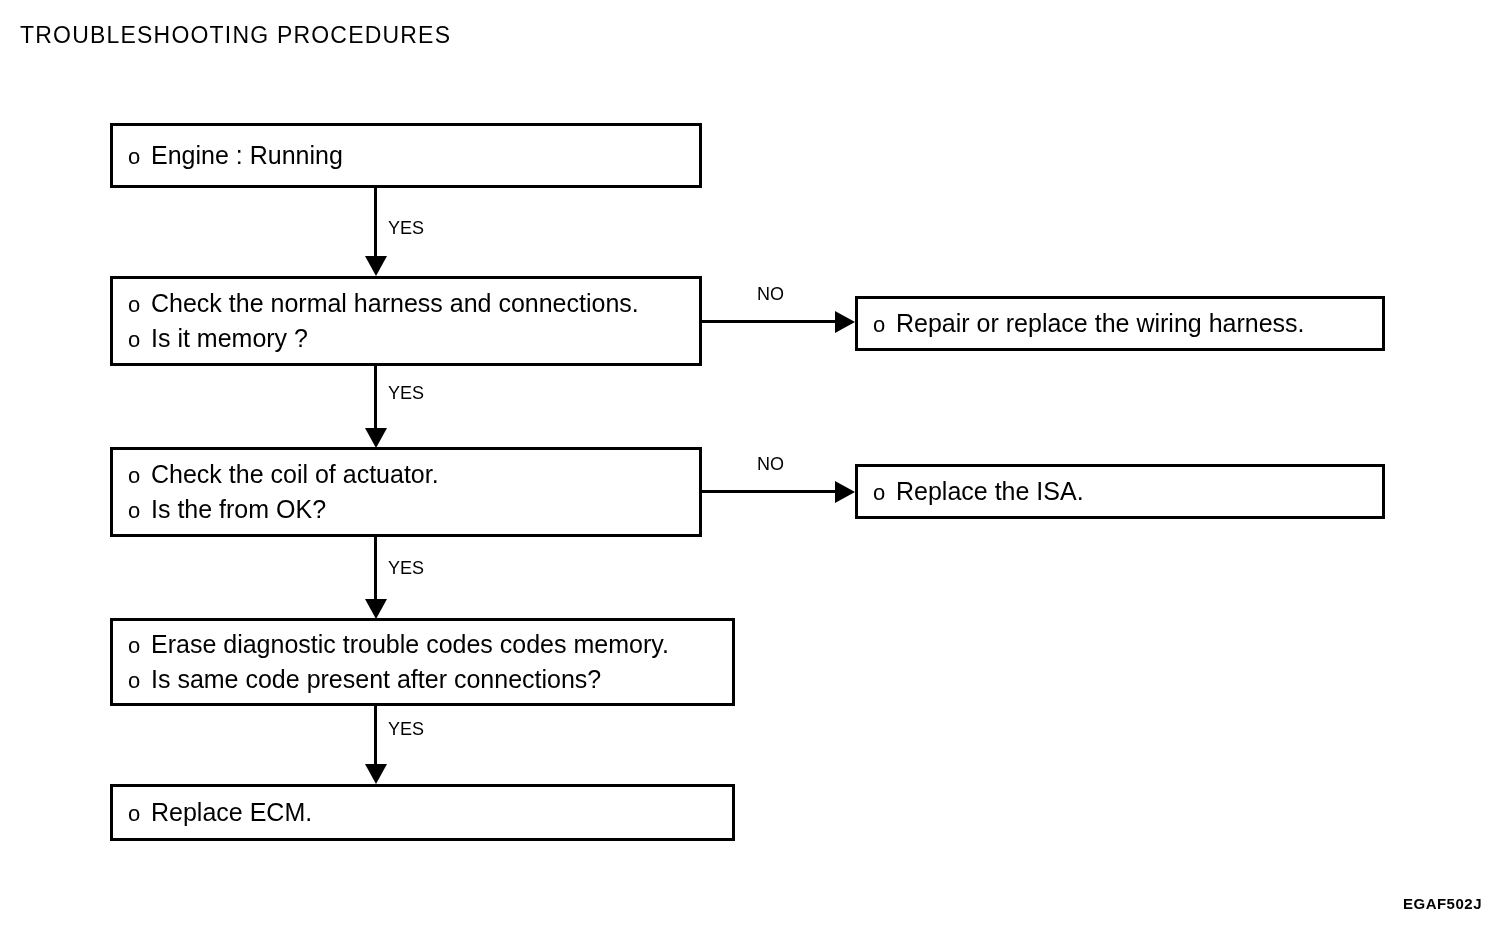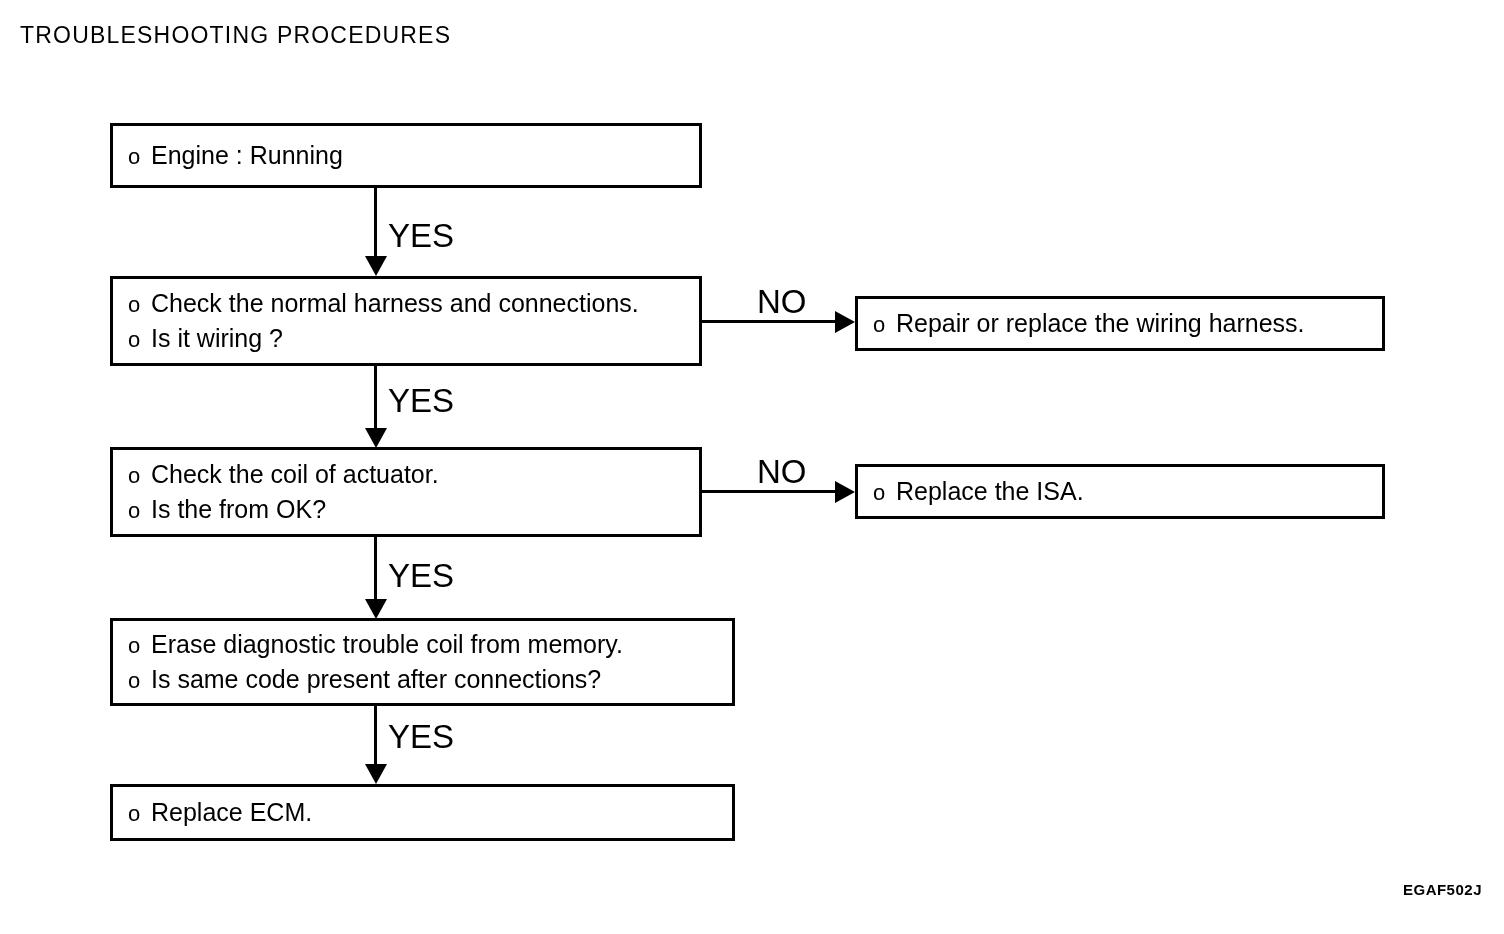--- a/index.html
+++ b/index.html
@@ -85,29 +85,29 @@
     position: absolute;
     width: 0;
     height: 0;
     border-top: 11px solid transparent;
     border-bottom: 11px solid transparent;
     border-left: 20px solid #000000;
   }
 
   .edge-label {
     position: absolute;
-    font-size: 33px;
+    font-size: 18px;
     line-height: 1;
     white-space: nowrap;
   }
 
   #figure-code {
     position: absolute;
     right: 22px;
-    bottom: 36px;
+    bottom: 22px;
     font-size: 15px;
     font-weight: bold;
     letter-spacing: 0.5px;
     white-space: nowrap;
   }
 </style>
 </head>
 <body>
 
 <div id="page-title">TROUBLESHOOTING PROCEDURES</div>
@@ -125,21 +125,21 @@
   <div class="v-arrow" style="left:365px; top:256px;"></div>
   <div class="edge-label" style="left:388px; top:219px;">YES</div>
 
   <div class="node-box" style="left:110px; top:276px; width:592px; height:90px;">
     <div class="node-line">
       <span class="bullet-o">o</span>
       <span class="node-text">Check the normal harness and connections.</span>
     </div>
     <div class="node-line">
       <span class="bullet-o">o</span>
-      <span class="node-text">Is it wiring ?</span>
+      <span class="node-text">Is it memory ?</span>
     </div>
   </div>
 
   <div class="h-conn" style="left:702px; top:320px; width:136px;"></div>
   <div class="h-arrow" style="left:835px; top:311px;"></div>
   <div class="edge-label" style="left:757px; top:285px;">NO</div>
 
   <div class="node-box" style="left:855px; top:296px; width:530px; height:55px;">
     <div class="node-line">
       <span class="bullet-o">o</span>
@@ -173,21 +173,21 @@
     </div>
   </div>
 
   <div class="v-conn" style="left:374px; top:537px; height:66px;"></div>
   <div class="v-arrow" style="left:365px; top:599px;"></div>
   <div class="edge-label" style="left:388px; top:559px;">YES</div>
 
   <div class="node-box" style="left:110px; top:618px; width:625px; height:88px;">
     <div class="node-line">
       <span class="bullet-o">o</span>
-      <span class="node-text">Erase diagnostic trouble coil from memory.</span>
+      <span class="node-text">Erase diagnostic trouble codes codes memory.</span>
     </div>
     <div class="node-line">
       <span class="bullet-o">o</span>
       <span class="node-text">Is same code present after connections?</span>
     </div>
   </div>
 
   <div class="v-conn" style="left:374px; top:706px; height:62px;"></div>
   <div class="v-arrow" style="left:365px; top:764px;"></div>
   <div class="edge-label" style="left:388px; top:720px;">YES</div>

